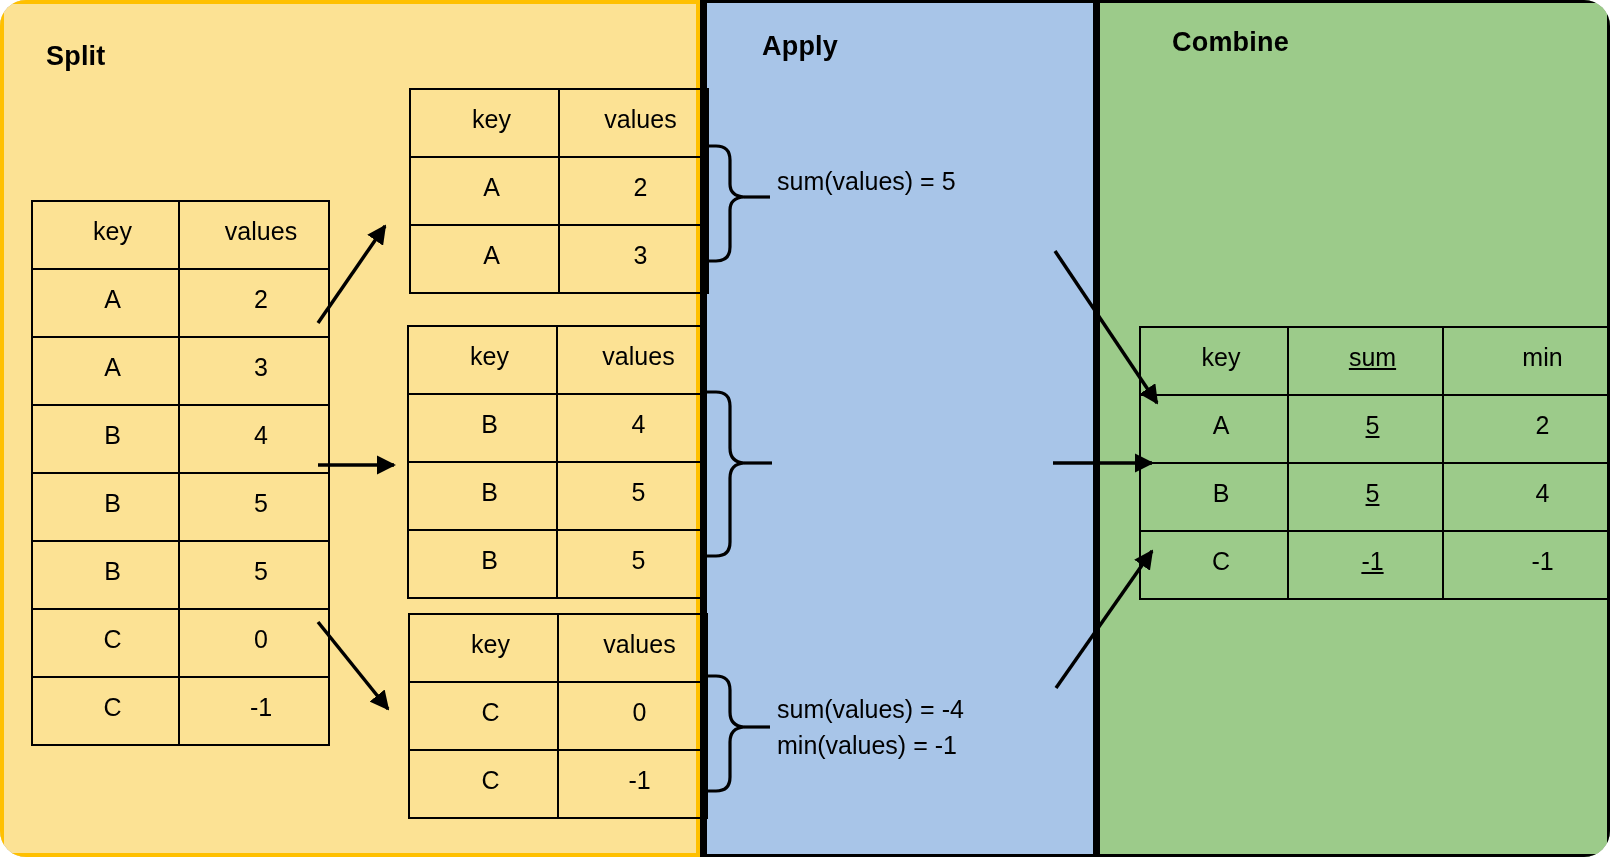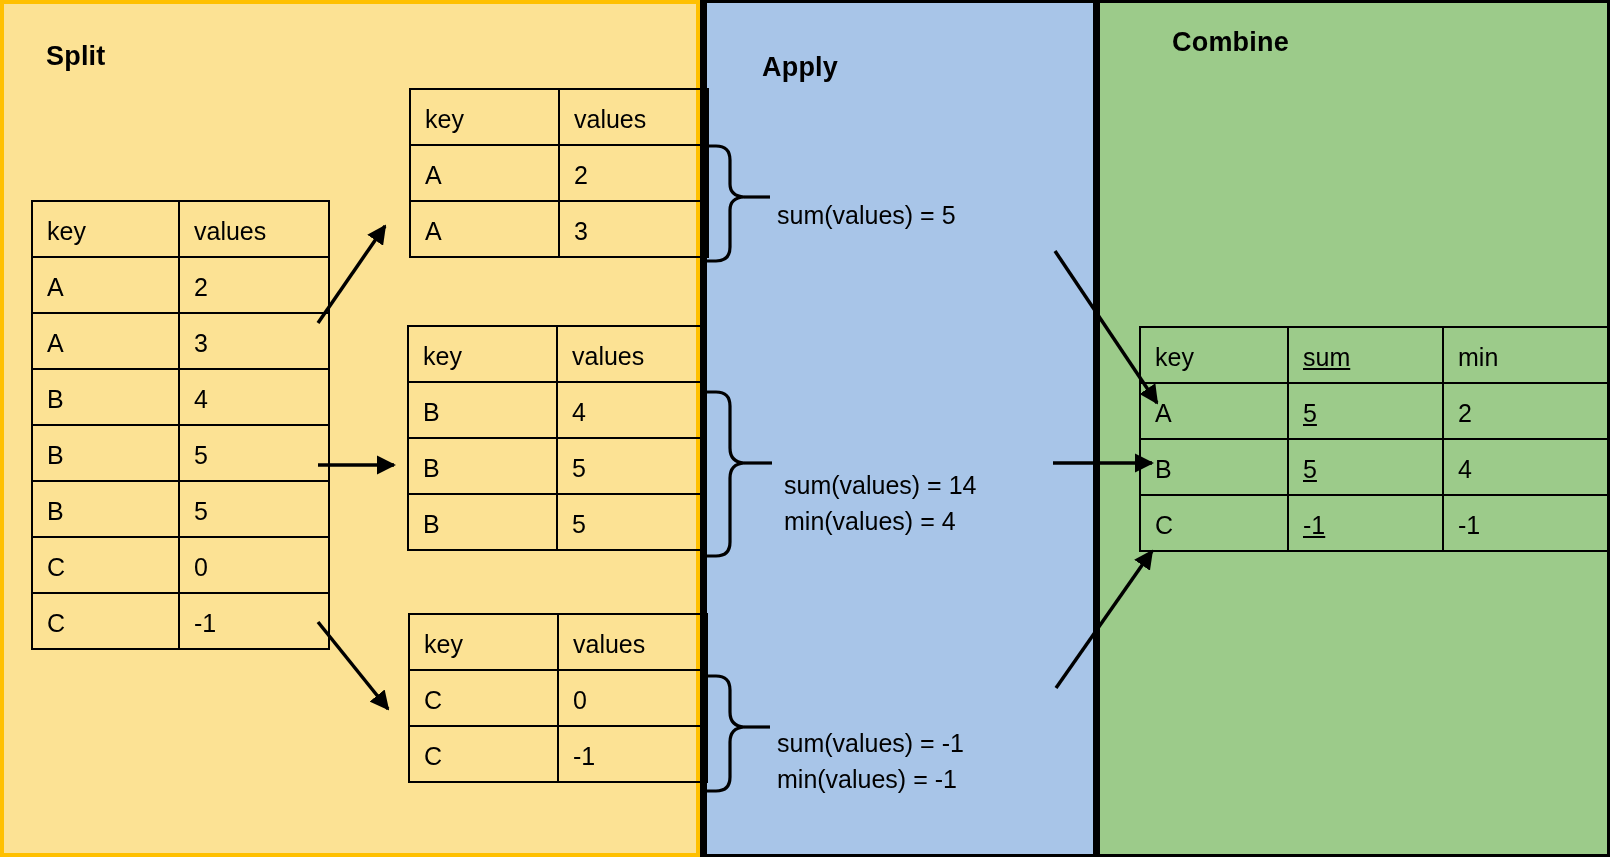--- a/index.html
+++ b/index.html
@@ -9,20 +9,21 @@
   }
   body {
     font-family: "Liberation Sans", sans-serif;
   }
   #stage {
     position: relative;
     width: 1610px;
     height: 857px;
     overflow: hidden;
     background: #a3a3a3;
+    border-radius: 26px;
   }
 
   
   .panel {
     position: absolute;
     top: 0;
     height: 857px;
     box-sizing: border-box;
   }
   .panel-split {
@@ -51,37 +52,37 @@
 
   .panel-title {
     position: absolute;
     font-size: 27px;
     font-weight: bold;
     color: #000000;
     letter-spacing: 0.2px;
     white-space: nowrap;
   }
   #title-split   { left: 46px;  top: 41px; }
-  #title-apply   { left: 762px; top: 52px; }
+  #title-apply   { left: 762px; top: 31px; }
   #title-combine { left: 1172px; top: 27px; }
 
   
   .tbl {
     position: absolute;
     border-collapse: collapse;
     table-layout: fixed;
     background: transparent;
   }
   .tbl td, .tbl th {
     border: 2px solid #000000;
     font-size: 25px;
     font-weight: normal;
     color: #000000;
-    text-align: left;
-    padding: 6px 0 2px 14px;
+    text-align: center;
+    padding: 6px 0 14px 14px;
     background: transparent;
     white-space: nowrap;
   }
   .tbl th { font-weight: normal; }
 
   
   #tbl-source { left: 31px; top: 200px; width: 265px; }
   #tbl-source td, #tbl-source th { height: 46px; }
   #tbl-source .c-key { width: 131px; }
   #tbl-source .c-val { width: 134px; }
@@ -101,21 +102,20 @@
   #tbl-combine .c-sum { width: 139px; text-decoration: underline; }
   #tbl-combine .c-min { width: 169px; }
 
   
   .expr-block {
     position: absolute;
     color: #000000;
     font-size: 25px;
     line-height: 36px;
     white-space: nowrap;
-    margin-top: 34px;
   }
   #expr-a { left: 777px; top: 163px; }
   #expr-b { left: 784px; top: 433px; }
   #expr-c { left: 777px; top: 691px; }
   .expr-line { display: block; }
 
   
   #overlay {
     position: absolute;
     left: 0;
@@ -234,26 +234,22 @@
       <tr>
         <td class="c-key">C</td>
         <td class="c-val">-1</td>
       </tr>
     </tbody>
   </table>
 
   <div class="expr-block" id="expr-a">
     <span class="expr-line">sum(values)  = 5</span>
   </div>
-  <div class="expr-block" id="expr-b">
-    <span class="expr-line">sum(values)  = 14</span>
-    <span class="expr-line">min(values)  = 4</span>
-  </div>
   <div class="expr-block" id="expr-c">
-    <span class="expr-line">sum(values)  = -1</span>
+    <span class="expr-line">sum(values)  = -4</span>
     <span class="expr-line">min(values)  = -1</span>
   </div>
 
   <table class="tbl" id="tbl-combine">
     <thead>
       <tr>
         <th class="c-key">key</th>
         <th class="c-sum">sum</th>
         <th class="c-min">min</th>
       </tr>

